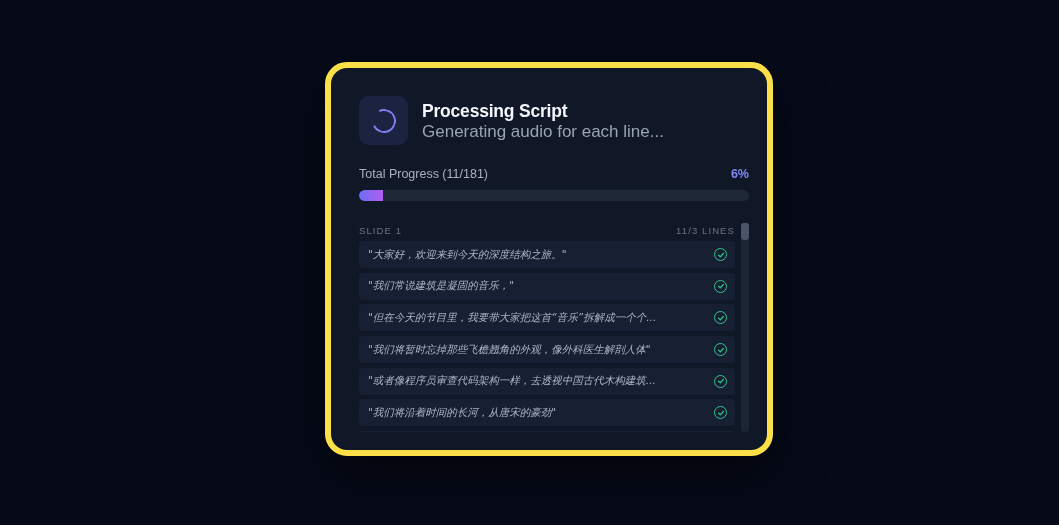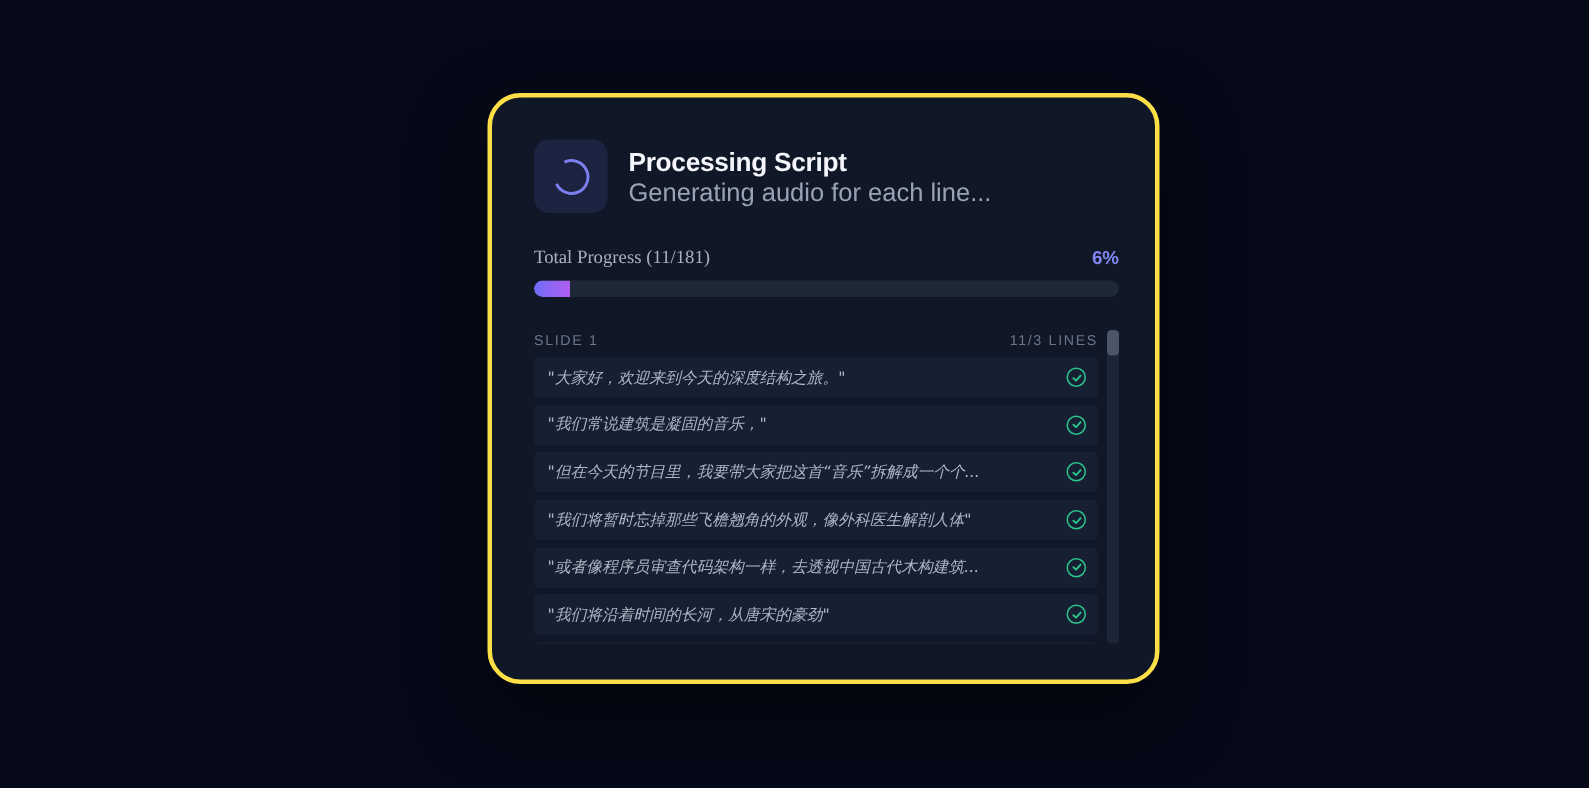--- a/index.html
+++ b/index.html
@@ -6,21 +6,21 @@
     html, body {
       width: 1059px; height: 525px; overflow: hidden;
       background: #060a18;
       font-family: "Liberation Sans", "DejaVu Sans", sans-serif;
     }
     .card {
       position: absolute;
       left: 325px; top: 62px;
       width: 448px; height: 394px;
       background: #101828;
-      border: 3px solid #fde047;
+      border: 6px solid #fde047;
       border-radius: 22px;
       box-shadow: 0 20px 50px rgba(0,0,0,0.5);
     }
     .header {
       position: absolute; left: 28px; top: 28px;
       display: flex; align-items: center;
     }
     .spinner-box {
       width: 49px; height: 49px;
       border-radius: 10px;
@@ -39,21 +39,21 @@
       color: #f4f6fb; font-size: 17.5px; font-weight: 700;
       line-height: 22px; letter-spacing: -0.2px;
     }
     .subtitle {
       color: #9aa3b4; font-size: 17px; line-height: 18px; margin-top: 1px;
     }
     .progress-row {
       position: absolute; left: 28px; top: 99px; width: 390px;
       display: flex; justify-content: space-between; align-items: center;
     }
-    .progress-label { color: #a9b1c1; font-size: 12.5px; font-family: Liberation Serif, serif; }
+    .progress-label { color: #a9b1c1; font-size: 12.5px; }
     .progress-pct { color: #8187f5; font-size: 12.5px; font-weight: 700; }
     .progress-track {
       position: absolute; left: 28px; top: 122px;
       width: 390px; height: 11px;
       border-radius: 6px; background: #1f2837; overflow: hidden;
     }
     .progress-fill {
       height: 100%; width: 6.1%;
       background: linear-gradient(90deg, #6f6df7, #b05ef0);
       border-radius: 6px 0 0 6px;

